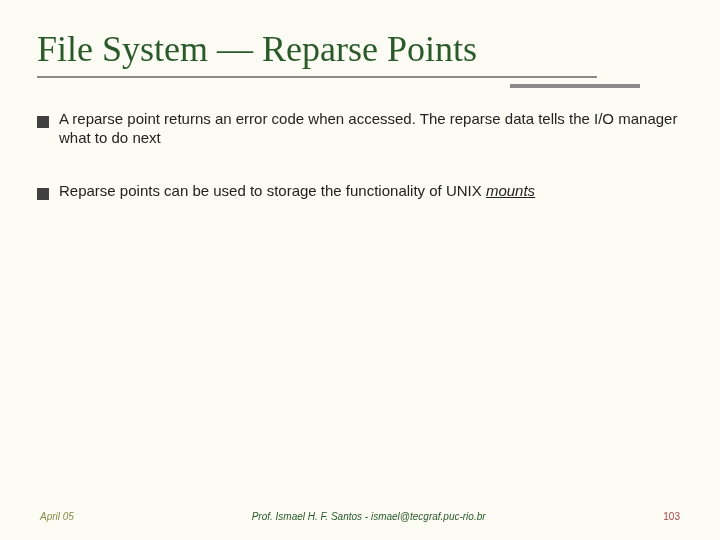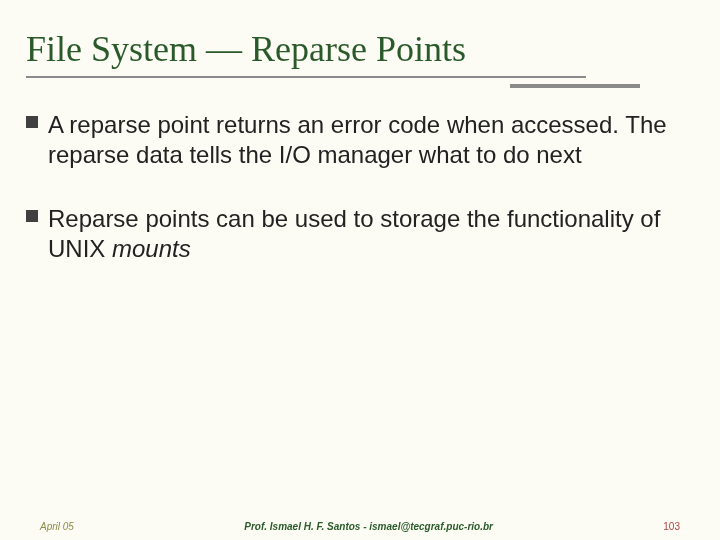--- a/index.html
+++ b/index.html
@@ -9,21 +9,21 @@
     height: 540px;
     background: #fcfcf4;
     font-family: Arial, Helvetica, sans-serif;
     position: relative;
     overflow: hidden;
   }
   .slide {
     box-sizing: border-box;
     width: 720px;
     height: 540px;
-    padding: 28px 40px 0 26px;
+    padding: 28px 40px 0 37px;
     position: relative;
   }
   .title {
     font-family: "Times New Roman", Times, serif;
     font-size: 36px;
     color: #2a5a2a;
     margin: 0 0 6px 0;
     font-weight: normal;
   }
   .title-underline {
@@ -58,45 +58,46 @@
   .bullet-marker {
     flex: 0 0 auto;
     width: 12px;
     height: 12px;
     background: #404040;
     margin-top: 6px;
     margin-right: 10px;
   }
   .bullet-text {
     flex: 1 1 auto;
-    font-size: 24px;
+    font-size: 15px;
     color: #222;
   }
   .bullet-text .italic {
     font-style: italic;
+    text-decoration: underline;
   }
   .footer {
     position: absolute;
     left: 0;
-    bottom: 8px;
+    bottom: 18px;
     width: 720px;
     display: flex;
     justify-content: space-between;
     align-items: baseline;
     box-sizing: border-box;
     padding: 0 40px;
     font-size: 10px;
   }
   .footer .date {
     font-style: italic;
     color: #8a8a4a;
   }
   .footer .author {
     font-style: italic;
-    font-weight: bold;
+    font-weight: normal;
     color: #2a5a2a;
     text-align: center;
     flex: 1;
   }
   .footer .pagenum {
     color: #aa4444;
   }
 </style>
 </head>
 <body>

